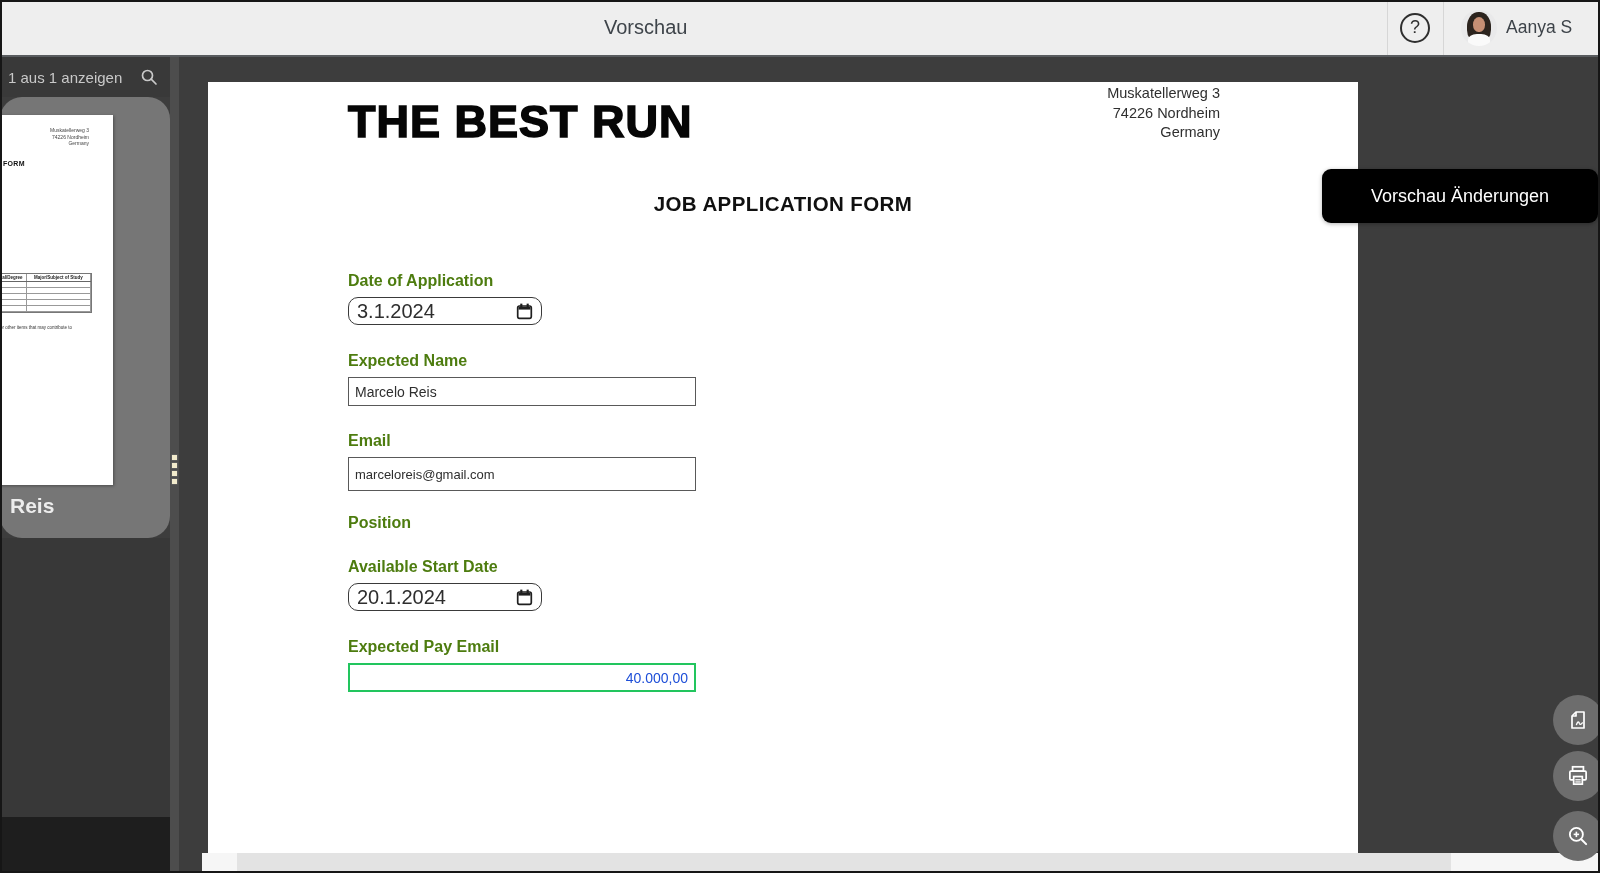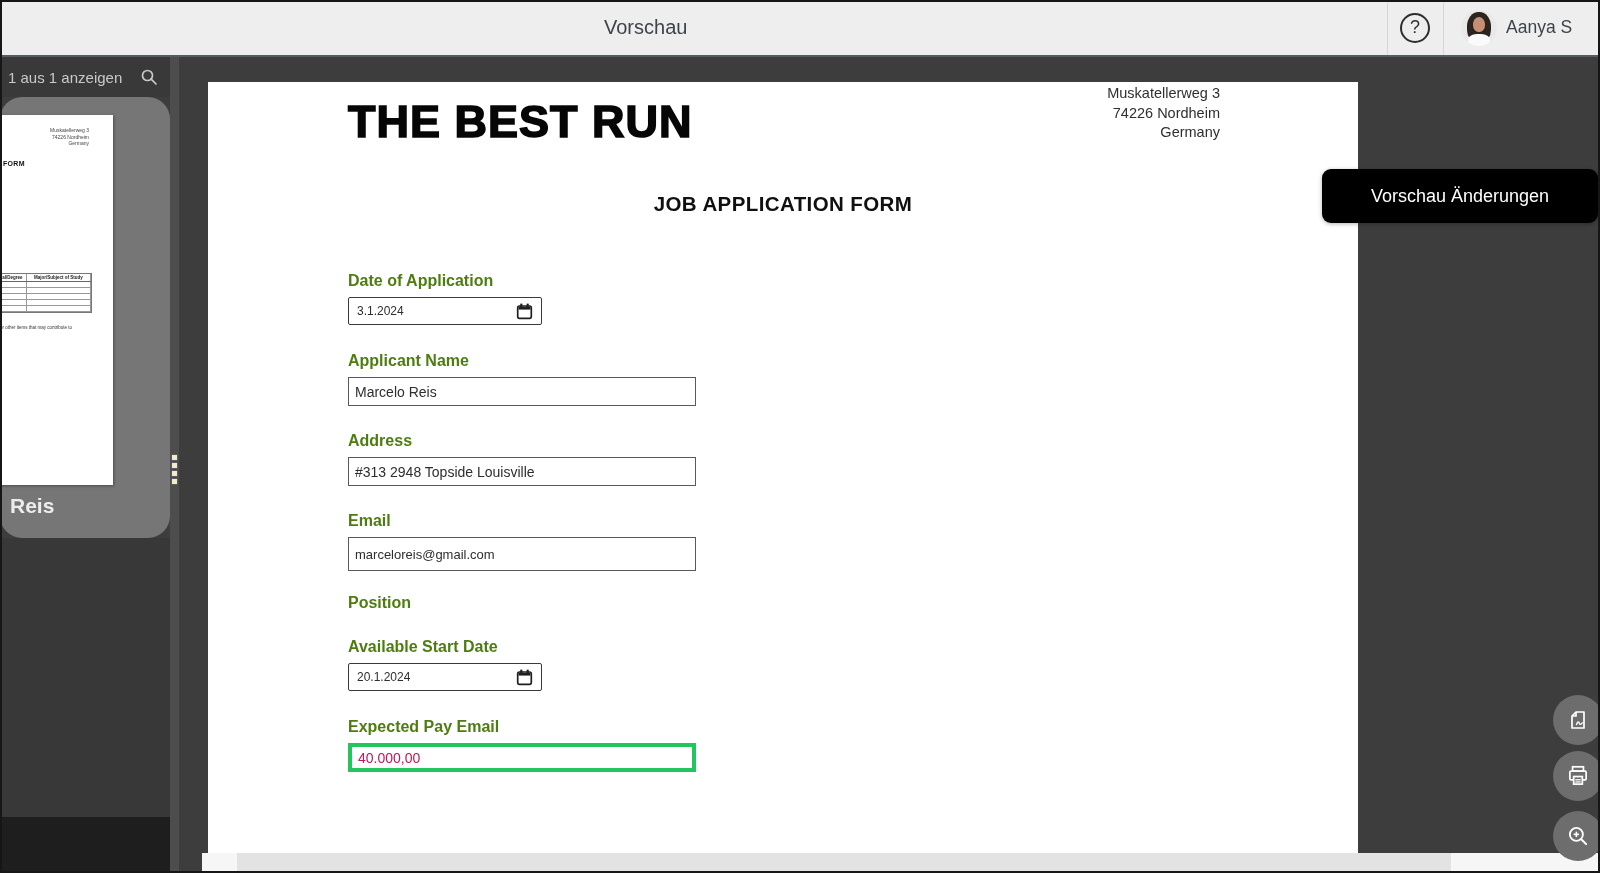--- a/index.html
+++ b/index.html
@@ -51,24 +51,24 @@
 
   .doc-logo { position:absolute; left:140px; top:14px; font-size:45px; font-weight:bold; color:#060606;
               -webkit-text-stroke:1.6px #060606; letter-spacing:1px; }
   .doc-address { position:absolute; right:138px; top:2px; text-align:right; font-size:14.5px; line-height:19.5px; color:#2f2f2f; }
   .doc-title { position:absolute; left:0; width:100%; top:110px; text-align:center; font-size:20.5px; font-weight:bold;
                letter-spacing:.4px; color:#101010; }
 
   .doc-form { position:absolute; left:140px; top:190px; width:420px; }
   .field-label { font-size:16px; font-weight:bold; color:#4d7c0f; margin-bottom:7px; }
   .input { display:flex; align-items:center; background:#fff; padding:0 8px; color:#2e2e2e; }
-  .input.date { width:194px; height:28px; border:1.5px solid #3a3a3a; border-radius:2px; font-size:12px; }
+  .input.date { width:194px; height:28px; border:1.5px solid #3a3a3a; border-radius:10px; font-size:20px; }
   .input.text { width:348px; height:29px; border:1px solid #595959; font-size:14px; padding:0 6px; }
   .input.email { height:34px; font-size:13px; }
-  .input.pay { border:4px solid #22c55e; color:#be185d; }
+  .input.pay { border:2px solid #22c55e; color:#1d4ed8;justify-content:flex-end; }
   .cal-icon { margin-left:auto; display:flex; }
   .g-date { margin-bottom:27px; } .g-text { margin-bottom:26px; } .g-email { margin-bottom:23px; }
 
   
   .preview-btn { position:absolute; left:1322px; top:134px; width:276px; height:54px; background:#000000; border:none;
                  border-radius:9px; color:#ffffff; font-size:18px; font-family:"Liberation Sans",sans-serif;
                  cursor:pointer; box-shadow:0 1px 4px rgba(0,0,0,.3); z-index:10;margin-top:35px; }
 
   
   .fab { position:absolute; left:1553px; width:50px; height:50px; border-radius:50%; background:#6d6d6d; border:none;
@@ -180,32 +180,26 @@
                 <rect x="1.6" y="2.8" width="12.8" height="11.6" rx="1.6" fill="none" stroke="#1f1f1f" stroke-width="1.6"></rect>
                 <rect x="4" y="0.6" width="2" height="3.2" fill="#1f1f1f"></rect>
                 <rect x="10" y="0.6" width="2" height="3.2" fill="#1f1f1f"></rect>
                 <rect x="2.4" y="3.6" width="11.2" height="2.6" fill="#1f1f1f"></rect>
               </svg>
             </span>
           </div>
         </div>
 
         <div class="g-text">
-          <div class="field-label">Applicant Name</div>
+          <div class="field-label">Expected Name</div>
           <div class="input text">
             <span>Marcelo Reis</span>
           </div>
         </div>
 
-        <div class="g-text">
-          <div class="field-label">Address</div>
-          <div class="input text">
-            <span>#313 2948 Topside Louisville</span>
-          </div>
-        </div>
 
         <div class="g-email">
           <div class="field-label">Email</div>
           <div class="input text email">
             <span>marceloreis@gmail.com</span>
           </div>
         </div>
 
         <div class="g-text">
           <div class="field-label">Position</div>

